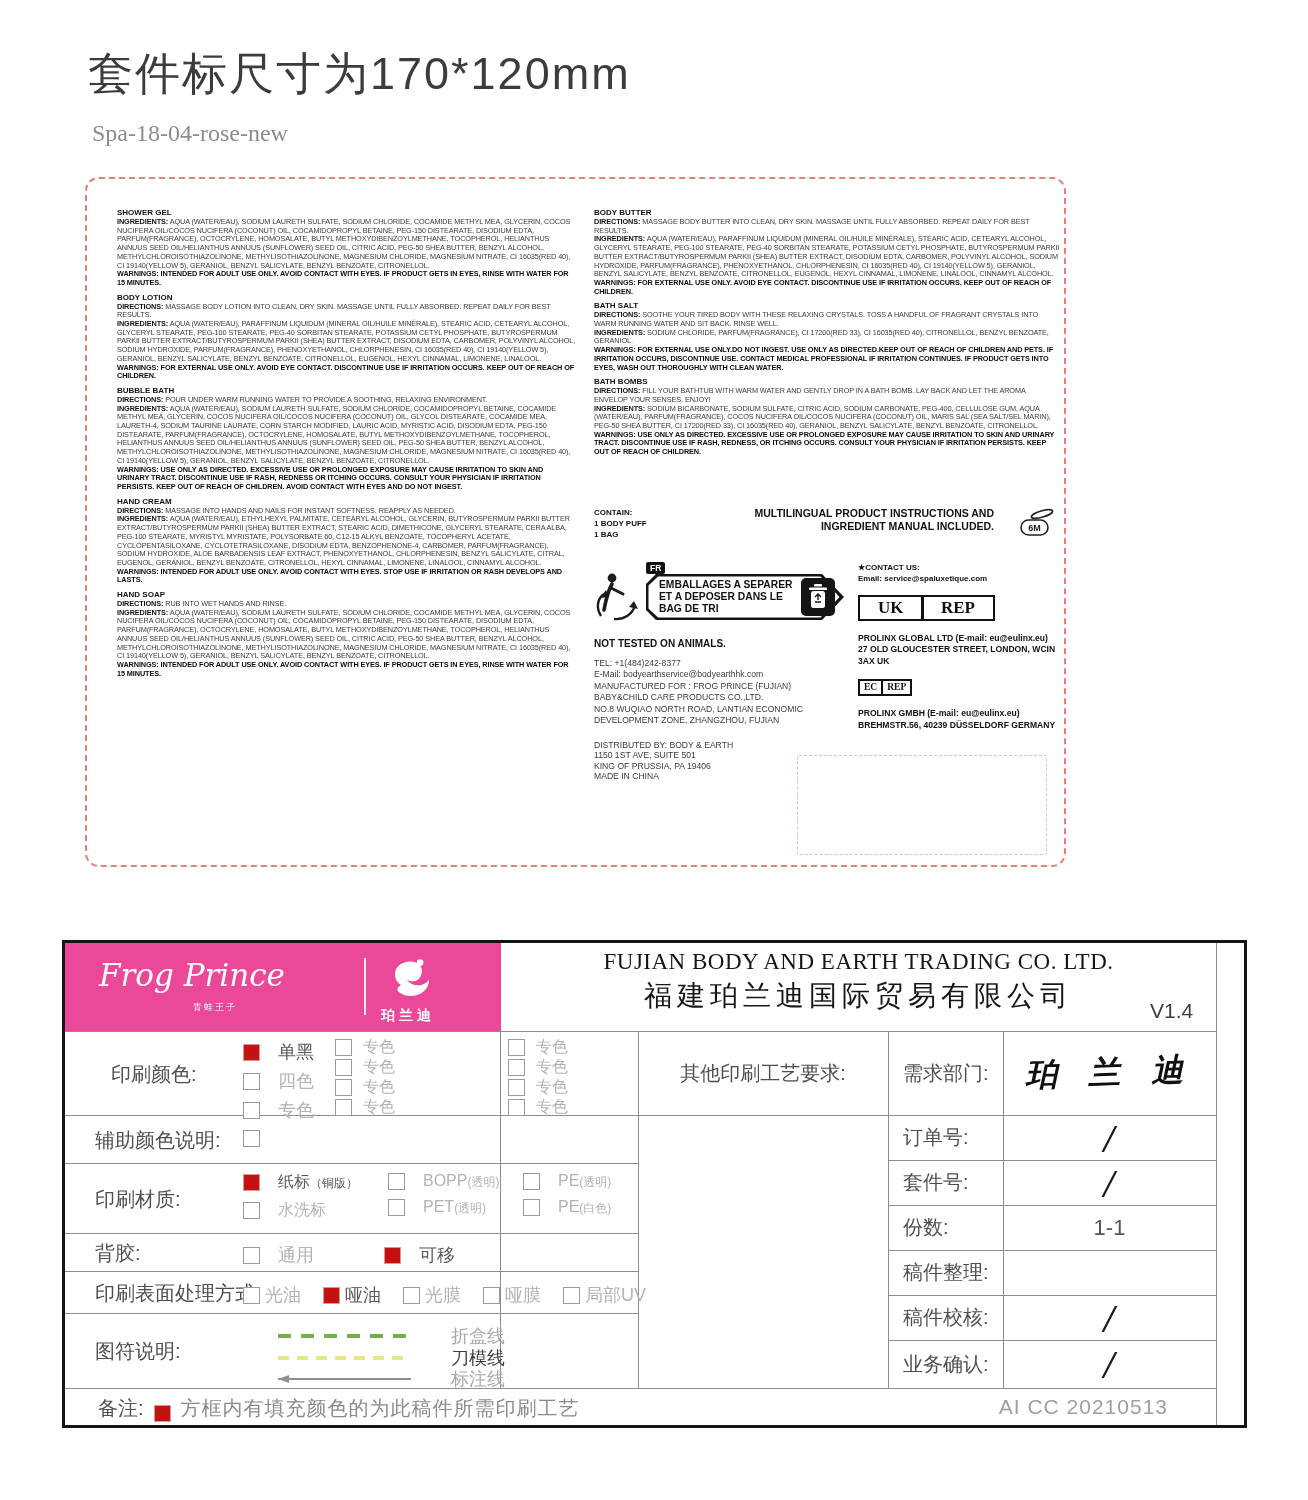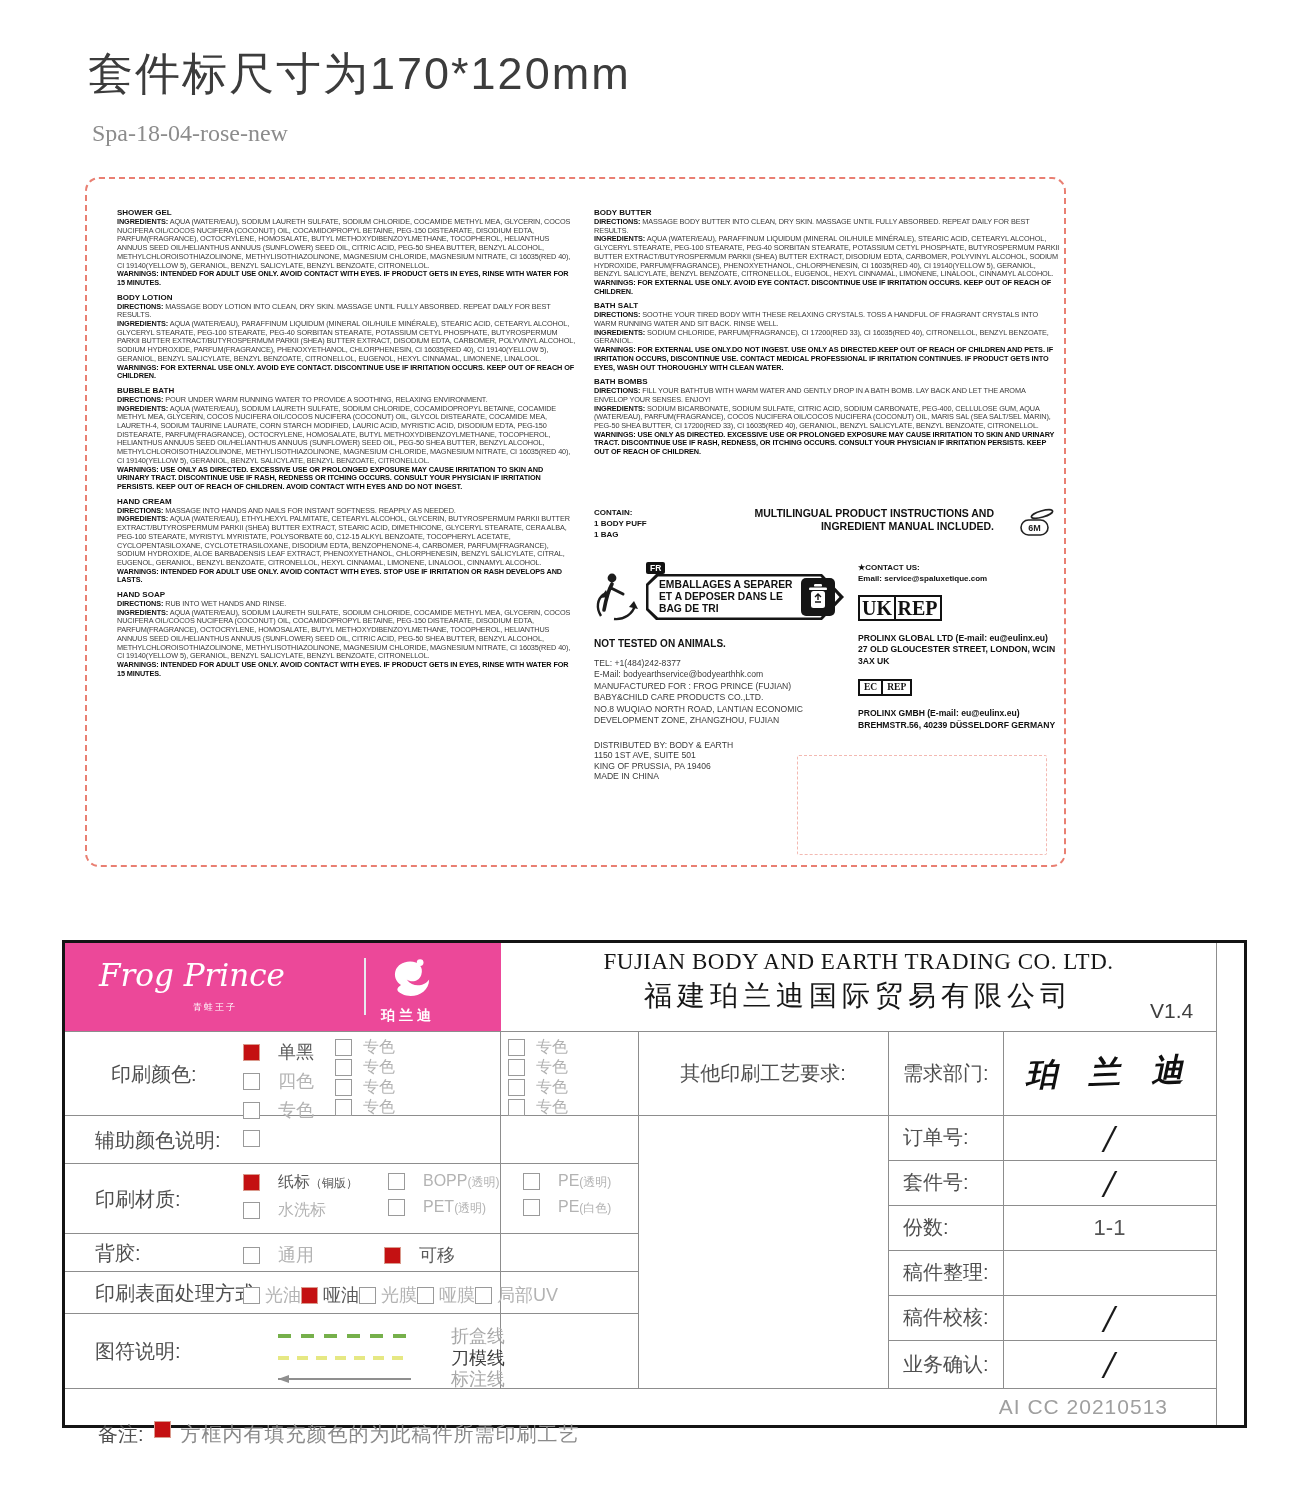--- a/index.html
+++ b/index.html
@@ -34,21 +34,21 @@
   .banner-inner{position:absolute;inset:0;background:#fff;clip-path:polygon(12px 2.5px,174.5px 2.5px,193.5px 23px,174.5px 43.5px,12px 43.5px,2.5px 34.5px,2.5px 11.5px)}
   .banner-text{position:absolute;left:13px;top:5px;font-size:10.3px;font-weight:bold;line-height:12px;z-index:2;color:#111}
   .bin-box{position:absolute;right:9px;top:4px;width:34px;height:38px;background:#151515;border-radius:5px;z-index:3;display:flex;align-items:center;justify-content:center}
   .not-tested{margin-top:15px;font-size:10px;font-weight:bold;color:#111}
   .tel-block{margin-top:9px;font-size:8.6px;line-height:11.5px;color:#3a3a3a}
   .distributed{margin-top:13px;font-size:8.6px;line-height:10.5px;color:#3a3a3a}
   .contact-label{font-size:8px;font-weight:bold;color:#111}
   .contact-email{font-size:8px;font-weight:bold;margin-top:2px;color:#111}
   .rep-boxes{display:flex;margin-top:12px}
   .rep-box{border:2.5px solid #111;font-family:"Liberation Serif",serif;font-weight:bold;text-align:center;color:#111}
-  .rep-big{font-size:20px;line-height:22px;padding:0 2px}
+  .rep-big{font-size:17px;line-height:22px;padding:0 18px}
   .rep-big + .rep-big{margin-left:-2.5px}
   .rep-sm{font-size:9.5px;line-height:13px;padding:0 4px;border-width:2px}
   .rep-sm + .rep-sm{margin-left:-2px}
   .prolinx{margin-top:12px;font-size:8.6px;font-weight:bold;line-height:11.5px;color:#111}
   .placeholder{position:absolute;left:710px;top:576px;width:248px;height:98px;border:1.5px dashed #f3b9b2;border-radius:2px}
 
   
   .spec{position:absolute;left:62px;top:940px;width:1185px;height:488px;border:3px solid #141414;background:#fff;box-sizing:border-box}
   .hline,.vline{position:absolute;background:#8d8d8d}
   .hline{height:1px}.vline{width:1px}
@@ -70,39 +70,39 @@
   .cb-label{margin-left:18px;font-size:18px;color:#b3b3b3;white-space:nowrap}
   .cb-label .par{font-size:12px}
   .cb-label.onl{color:#5a5a5a}
   .stack .cb-item{margin-bottom:-1px}
   .gapped .cb-item{margin-bottom:5px}
   .mat .cb-item{margin-bottom:7px}
   .mat .cb-label{font-size:16px}
   .hrow{display:flex}
   #pc-g2 .cb-label,#pc-g3 .cb-label{font-size:16px;margin-left:11px}
   #adh-g{gap:70px}
-  #surf-g{}
+  #surf-g{gap:22px}
   #surf-g .cb-label{margin-left:5px}
 
   .legend-row{position:absolute;display:flex;align-items:center;left:213px}
   .legend-line{width:133px;flex:none}
   .dash-green{height:3.5px;background:repeating-linear-gradient(90deg,#76b04b 0 13px,transparent 13px 23px)}
   .dash-yellow{height:4px;background:repeating-linear-gradient(90deg,#e6e883 0 11px,transparent 11px 19px)}
   .arrow-line{position:relative;height:1.5px;background:#8f8f8f}
   .arrow-line:before{content:"";position:absolute;left:0;top:50%;transform:translateY(-50%);width:0;height:0;border-top:4.5px solid transparent;border-bottom:4.5px solid transparent;border-right:11px solid #8f8f8f}
   .legend-label{margin-left:40px;font-size:18px;color:#a8a8a8}
   .legend-label.dark{color:#3d3d3d}
 
   .cell{position:absolute;display:flex;align-items:center}
   .cell-center{justify-content:center}
   .cell-text{font-size:20px;color:#4f4f4f;white-space:nowrap}
   .slash{font-family:"DejaVu Serif",serif;font-size:32px;color:#1a1a1a;font-style:italic}
   .dept-hand{font-family:"DejaVu Serif",serif;font-style:italic;font-weight:bold;font-size:32px;letter-spacing:10px;color:#101010;transform:rotate(-2deg)}
   .copies{font-size:22px;color:#555}
-  .note-row{position:absolute;left:33px;top:478px;display:flex;align-items:flex-start;gap:10px}
+  .note-row{position:absolute;left:33px;top:452px;display:flex;align-items:flex-end;gap:10px}
   .note-text{font-size:20px;color:#8a8a8a;letter-spacing:1px}
   .ai-footer{position:absolute;left:851px;top:452px;width:252px;text-align:right;font-size:21px;color:#9f9f9f;letter-spacing:1px}
 </style>
 </head>
 <body>
 
 <div class="page">
 
   <div class="doc-title">套件标尺寸为170*120mm</div>
   <div class="doc-subtitle">Spa-18-04-rose-new</div>

